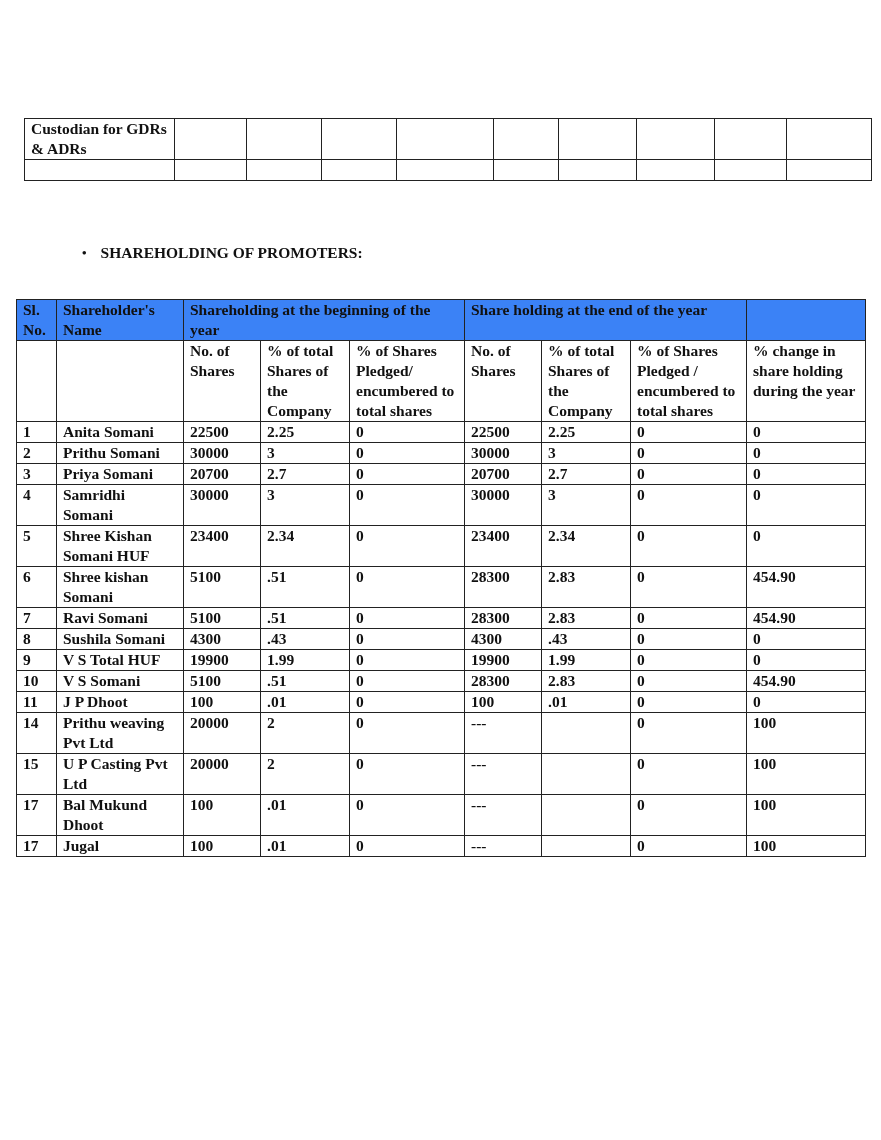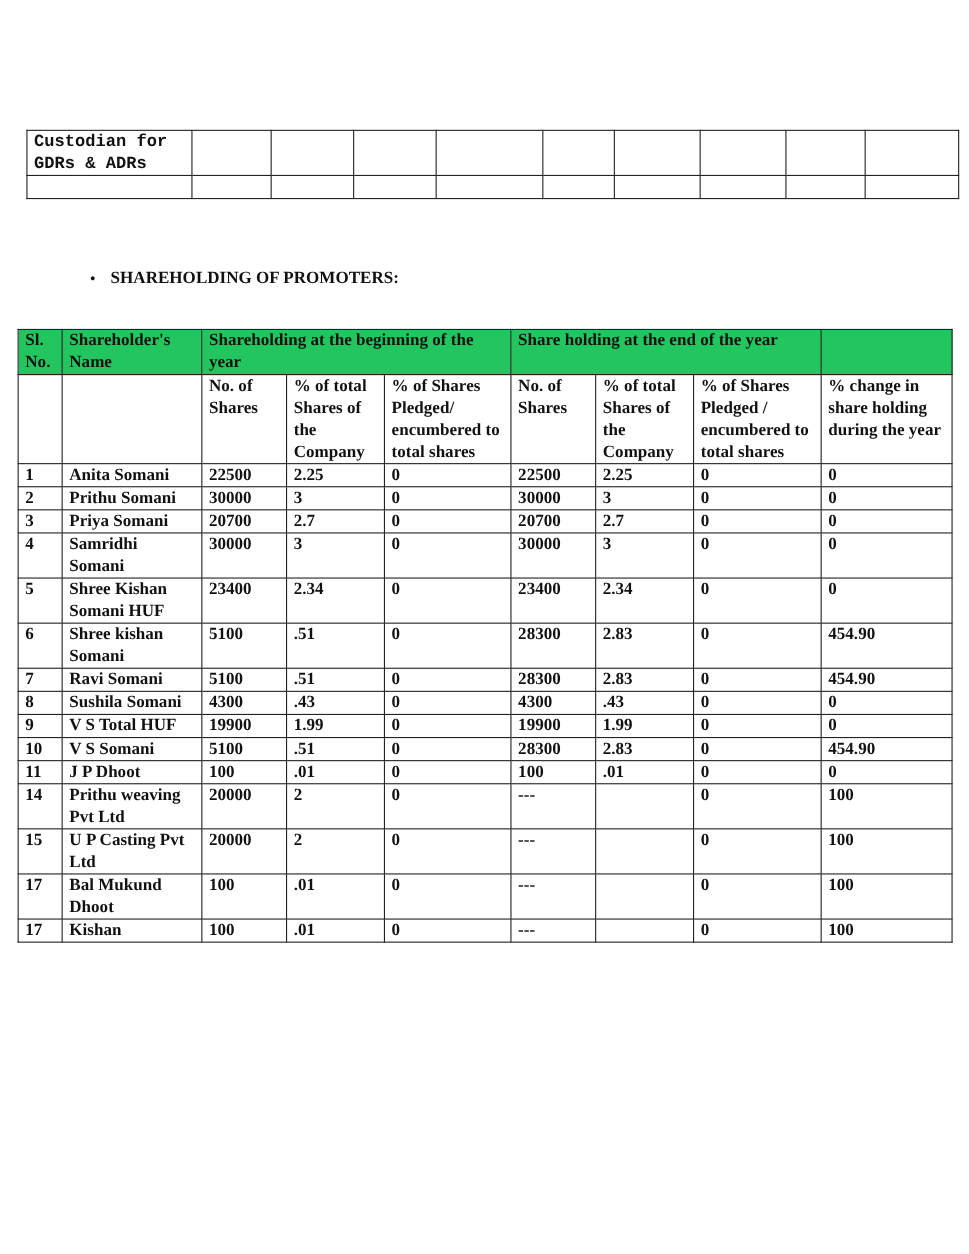--- a/index.html
+++ b/index.html
@@ -1,24 +1,24 @@
 <!DOCTYPE html>
 <html><head>
 <meta charset="utf-8">
 <style>
   html, body { margin:0; padding:0; background:#ffffff; }
   body { width:881px; height:1140px; position:relative; font-family:"Liberation Serif", serif; color:#111; font-weight:bold; overflow:hidden; }
   table { border-collapse:collapse; position:absolute; font-size:15.5px; line-height:20px; }
   td { border:1.5px solid #222; vertical-align:top; padding:0 6px; }
   #top-table { left:24px; top:118px; width:848px; }
-  #top-table td { height:20px;font-family:Liberation Mono, monospace; }
+  #top-table td { height:20px; }
   #heading { position:absolute; left:82px; top:244px; font-size:15.5px; display:flex; align-items:center; }
   #heading .bullet { font-size:13px; margin-right:14px; }
   #prom-table { left:16px; top:299px; width:850px; }
-  .hdr { background:#22c55e; }
+  .hdr { background:#3b82f6; }
 </style>
 </head>
 <body>
 
 <table id="top-table">
   <colgroup>
     <col style="width:150px">
       <col style="width:72px">
       <col style="width:75px">
       <col style="width:75px">
@@ -244,21 +244,21 @@
         <td>100</td>
         <td>.01</td>
         <td>0</td>
         <td>---</td>
         <td></td>
         <td>0</td>
         <td>100</td>
       </tr>
       <tr>
         <td>17</td>
-        <td>Kishan</td>
+        <td>Jugal</td>
         <td>100</td>
         <td>.01</td>
         <td>0</td>
         <td>---</td>
         <td></td>
         <td>0</td>
         <td>100</td>
       </tr>
     </tbody>
 </table>

